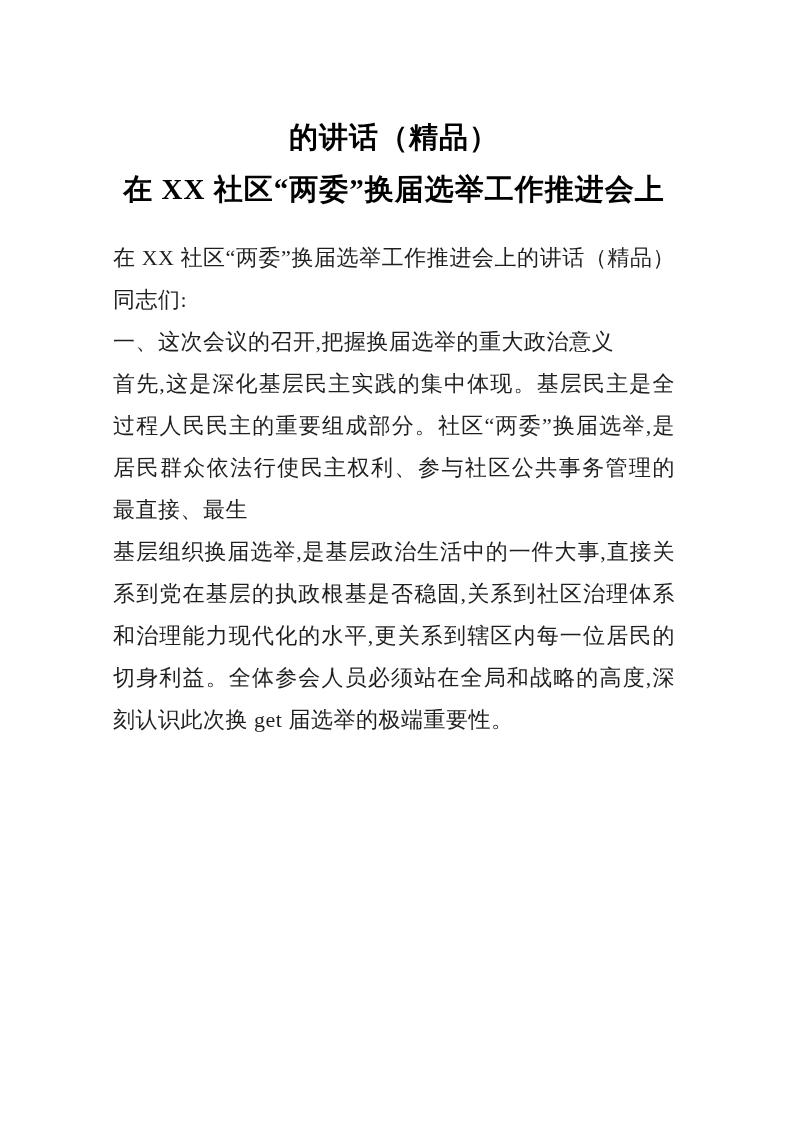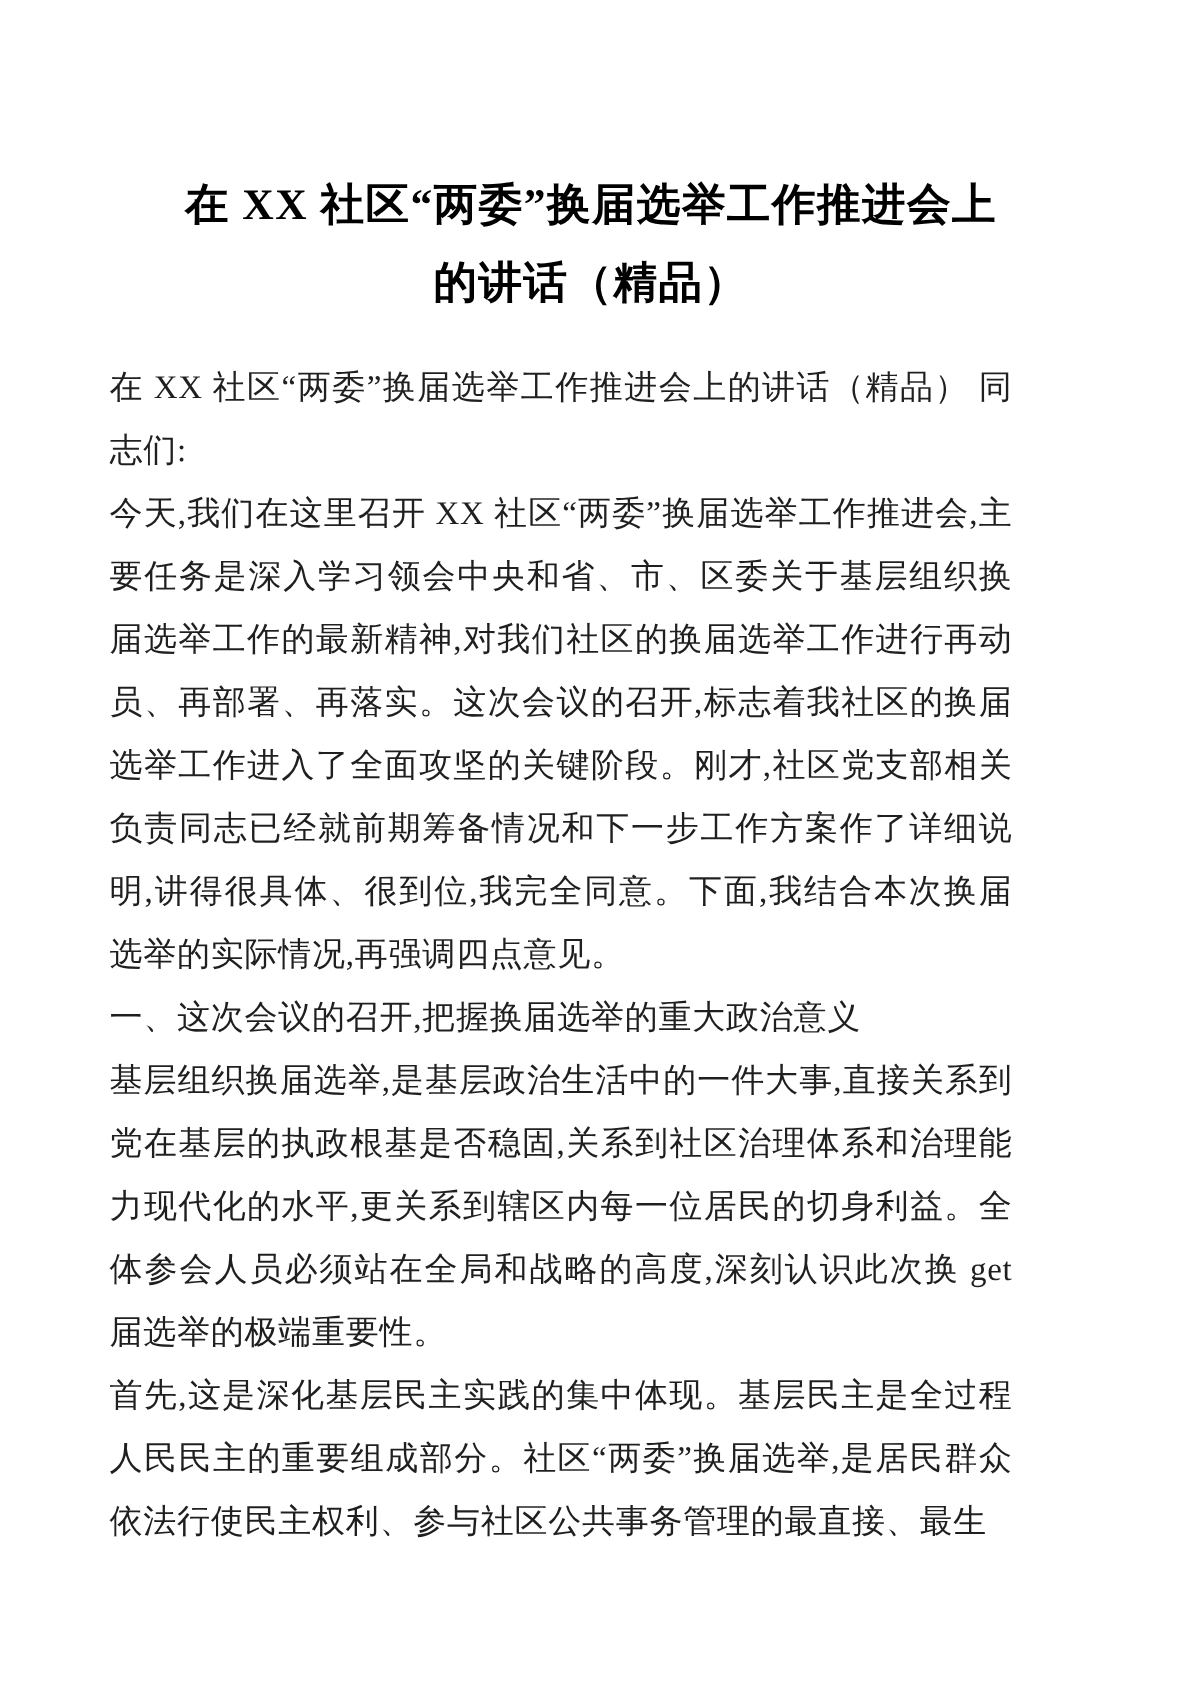--- a/index.html
+++ b/index.html
@@ -25,45 +25,44 @@
   }
   .title-line {
     font-size: 29px;
     font-weight: bold;
     line-height: 52px;
     letter-spacing: 1px;
     white-space: nowrap;
   }
   .body-block {
     margin-top: 22px;
-    margin-left: 73px;
+    margin-left: 113px;
     margin-right: 118px;
     color: #1f1f1f;
   }
   .body-block p {
     margin: 0;
     font-size: 22px;
     line-height: 42px;
     text-align: justify;
     text-justify: inter-ideograph;
     letter-spacing: 0.5px;
     word-break: break-all;
   }
 </style>
 </head>
 <body>
 
 <div class="page">
 
   <div class="title-block">
+    <div class="title-line">的讲话（精品）</div>
     <div class="title-line">在 XX 社区“两委”换届选举工作推进会上</div>
-    <div class="title-line">的讲话（精品）</div>
   </div>
 
   <div class="body-block">
     <p>在 XX 社区“两委”换届选举工作推进会上的讲话（精品） 同志们:</p>
-    <p>今天,我们在这里召开 XX 社区“两委”换届选举工作推进会,主要任务是深入学习领会中央和省、市、区委关于基层组织换届选举工作的最新精神,对我们社区的换届选举工作进行再动员、再部署、再落实。这次会议的召开,标志着我社区的换届选举工作进入了全面攻坚的关键阶段。刚才,社区党支部相关负责同志已经就前期筹备情况和下一步工作方案作了详细说明,讲得很具体、很到位,我完全同意。下面,我结合本次换届选举的实际情况,再强调四点意见。</p>
     <p>一、这次会议的召开,把握换届选举的重大政治意义</p>
+    <p>首先,这是深化基层民主实践的集中体现。基层民主是全过程人民民主的重要组成部分。社区“两委”换届选举,是居民群众依法行使民主权利、参与社区公共事务管理的最直接、最生</p>
     <p>基层组织换届选举,是基层政治生活中的一件大事,直接关系到党在基层的执政根基是否稳固,关系到社区治理体系和治理能力现代化的水平,更关系到辖区内每一位居民的切身利益。全体参会人员必须站在全局和战略的高度,深刻认识此次换 get 届选举的极端重要性。</p>
-    <p>首先,这是深化基层民主实践的集中体现。基层民主是全过程人民民主的重要组成部分。社区“两委”换届选举,是居民群众依法行使民主权利、参与社区公共事务管理的最直接、最生</p>
   </div>
 
 </div>
 
 </body></html>

